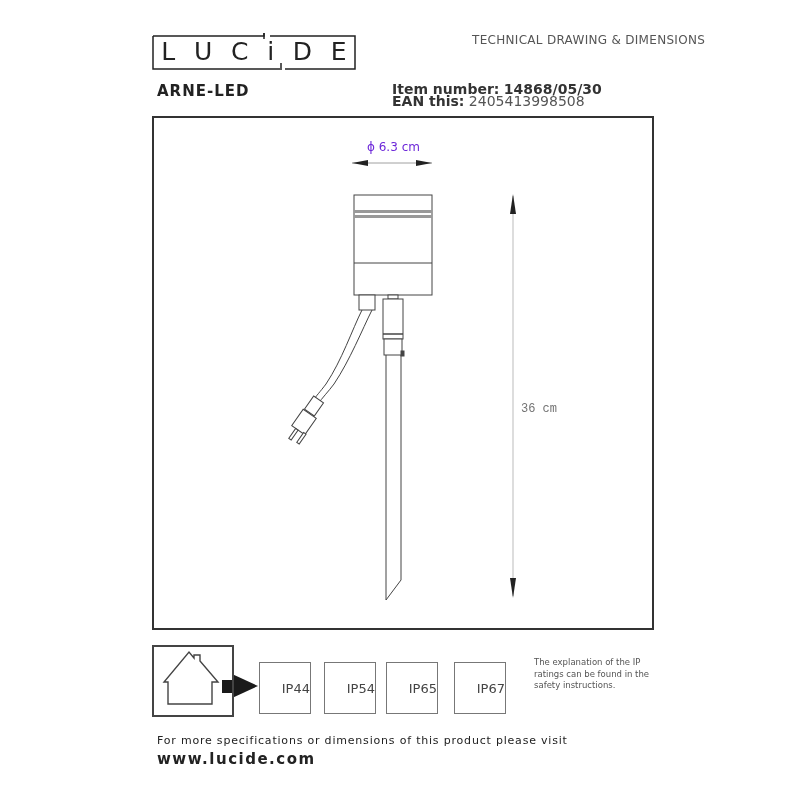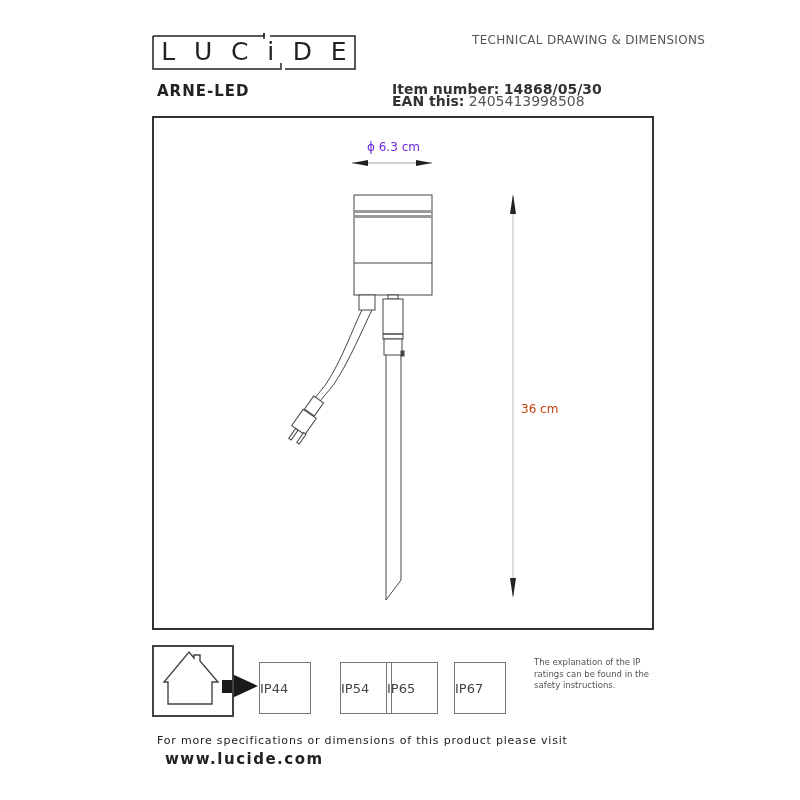--- a/index.html
+++ b/index.html
@@ -16,30 +16,30 @@
 
     .doc-type { left: 472px; top: 33px; font-size: 12px; color: #555; letter-spacing: 0.3px; }
     .product-name { left: 157px; top: 82px; font-size: 15px; font-weight: bold; letter-spacing: 1px; color: #222; }
     .meta { left: 392px; top: 83px; font-size: 14px; line-height: 12px; color: #333; }
     .meta b { font-weight: bold; }
     .meta .val { color: #555; }
 
     .frame { left: 152px; top: 116px; width: 498px; height: 510px; border: 2px solid #333; }
 
     .dim-width { left: 367px; top: 140px; font-size: 12px; color: #6d28d9; }
-    .dim-height { left: 521px; top: 402px; font-size: 12px; color: #c2410c; }
+    .dim-height { left: 521px; top: 402px; font-size: 12px; color: #737373; font-family: Liberation Mono, monospace; }
 
     .ip-house-box { left: 152px; top: 645px; width: 78px; height: 68px; border: 2px solid #444; }
     .ip-box { top: 662px; width: 50px; height: 50px; border: 1.5px solid #777;
-              display: flex; align-items: center; justify-content: flex-start;
+              display: flex; align-items: center; justify-content: flex-end;
               font-size: 13px; color: #444; }
     .ip-note { left: 534px; top: 657px; font-size: 8.5px; line-height: 11.5px; color: #555; width: 120px; }
 
     .footer-line { left: 157px; top: 734px; font-size: 11px; font-weight: normal; letter-spacing: 0.8px; color: #222; }
-    .footer-url { left: 157px; top: 750px; font-size: 15px; font-weight: bold; letter-spacing: 1.5px; color: #222; margin-left: 8px; }
+    .footer-url { left: 157px; top: 750px; font-size: 15px; font-weight: bold; letter-spacing: 1.5px; color: #222; }
   </style>
 </head>
 <body>
 
 <svg class="abs logo" width="204" height="37" viewBox="0 0 204 37">
 
   <path d="M1 3 H112 V0 M112 0 V3 M118 3 H203 V36 H133 M128 36 H1 V3" fill="none" stroke="#222" stroke-width="1.5"></path>
   <line x1="112" y1="0" x2="112" y2="6" stroke="#222" stroke-width="1.5"></line>
   <line x1="129" y1="36" x2="129" y2="30" stroke="#222" stroke-width="1.5"></line>
   <line x1="129" y1="36" x2="129" y2="37" stroke="#222" stroke-width="1.5"></line>
@@ -128,21 +128,21 @@
 
 <div class="abs ip-house-box">
   <svg width="78" height="68" viewBox="0 0 78 68">
     <path d="M10 35 L14 35 L14 57 L58 57 L58 35 L64 35 L46 14 L46 8 L40 8 L40 11 L35 5 Z" fill="#fff" stroke="#444" stroke-width="1.4"></path>
   </svg>
 </div>
 
 <div class="abs ip-box" style="left:259px">
     <span>IP44</span>
   </div>
-<div class="abs ip-box" style="left:340px">
+<div class="abs ip-box" style="left:324px">
     <span>IP54</span>
   </div>
 <div class="abs ip-box" style="left:386px">
     <span>IP65</span>
   </div>
 <div class="abs ip-box" style="left:454px">
     <span>IP67</span>
   </div>
 
 <div class="abs ip-note">The explanation of the IP ratings can be found in the safety instructions.</div>

